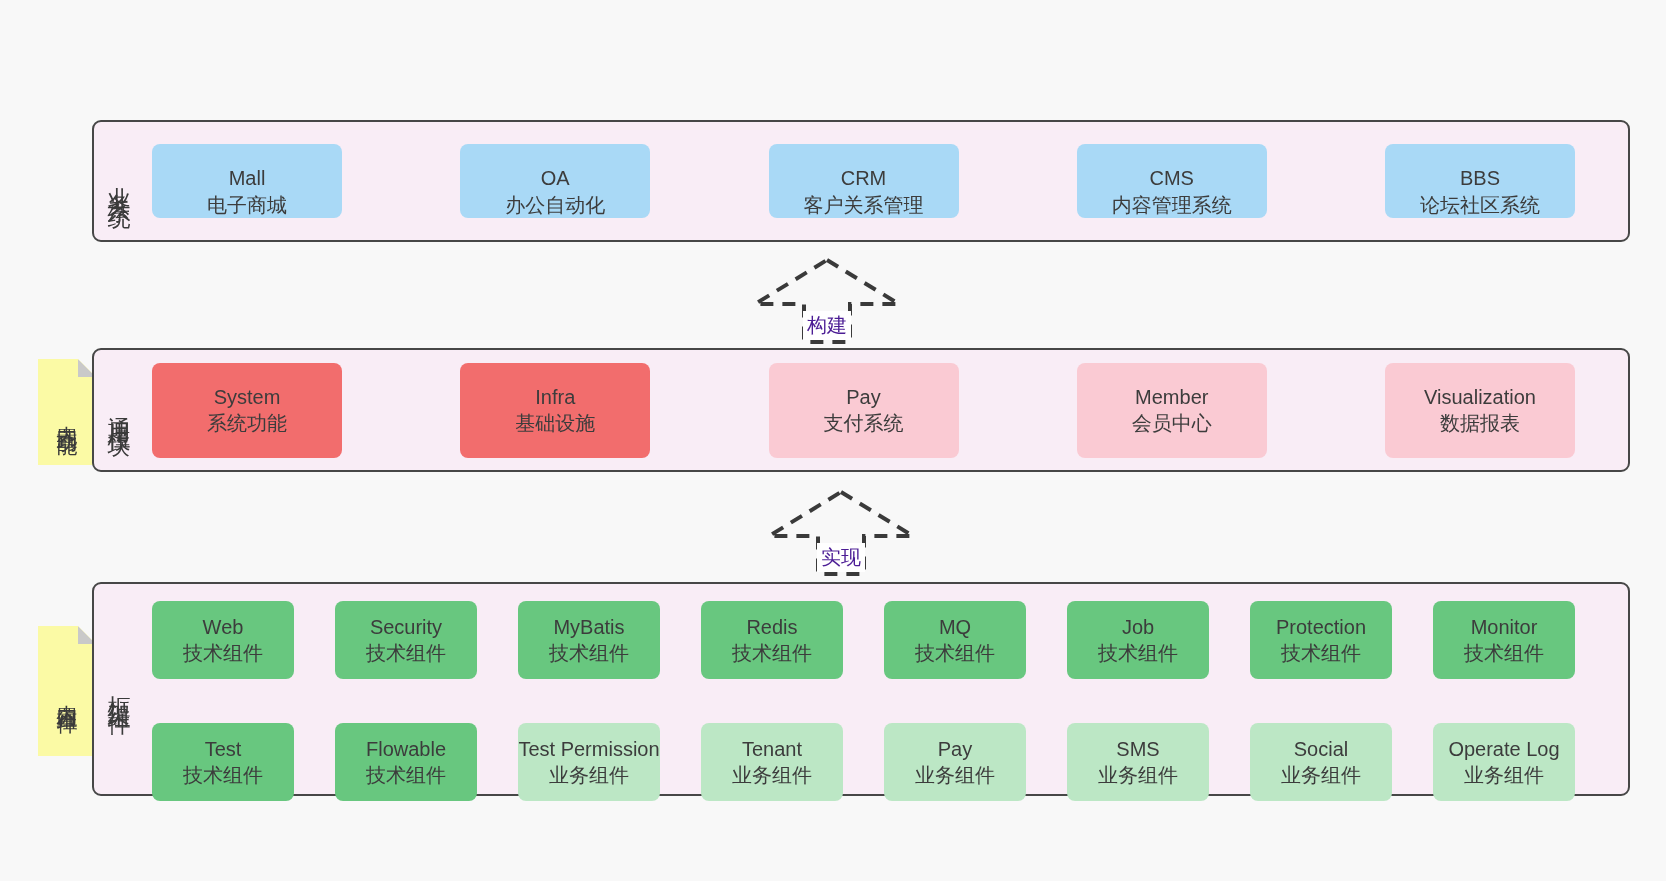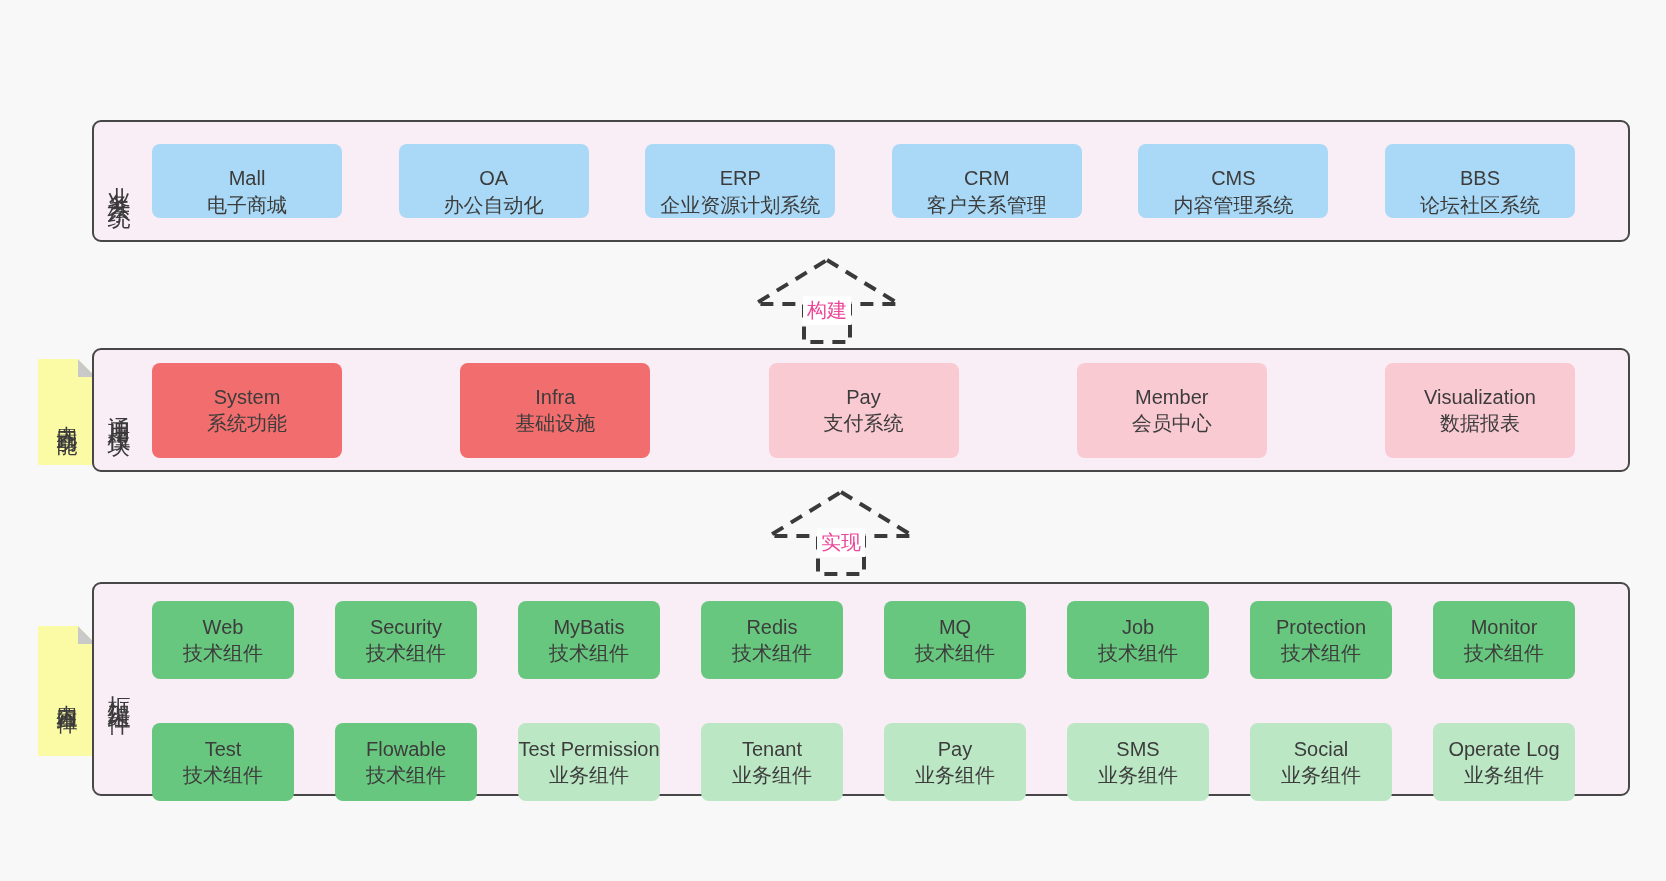--- a/index.html
+++ b/index.html
@@ -56,42 +56,38 @@
   .sticky-text{
     writing-mode:vertical-rl;text-orientation:upright;
     font-size:21px;letter-spacing:3px;color:#3a3a3a;padding-top:6px;
   }
 
   .arrow{position:absolute;width:160px;height:90px;}
   #arrow-0{left:747px;top:256px;}
   #arrow-1{left:761px;top:488px;}
   .arrow svg{display:block;width:160px;height:90px;}
   .arrow-label{
-    position:absolute;left:50%;top:40px;transform:translateX(-50%);
-    background:#ffffff;padding:1px 4px;font-size:20px;color:#ec4899;white-space:nowrap;
+    position:absolute;left:50%;top:55px;transform:translateX(-50%);
+    background:#ffffff;padding:1px 4px;font-size:20px;color:#4c1d95;white-space:nowrap;
   }
 </style>
 </head>
 <body>
 
 <div class="band" id="band-0">
   <div class="band-label">业务系统</div>
   <div class="rows">
     <div class="row">
         <div class="box blue">
           <span>Mall</span>
           <span>电子商城</span>
         </div>
         <div class="box blue">
           <span>OA</span>
           <span>办公自动化</span>
-        </div>
-        <div class="box blue">
-          <span>ERP</span>
-          <span>企业资源计划系统</span>
         </div>
         <div class="box blue">
           <span>CRM</span>
           <span>客户关系管理</span>
         </div>
         <div class="box blue">
           <span>CMS</span>
           <span>内容管理系统</span>
         </div>
         <div class="box blue">

